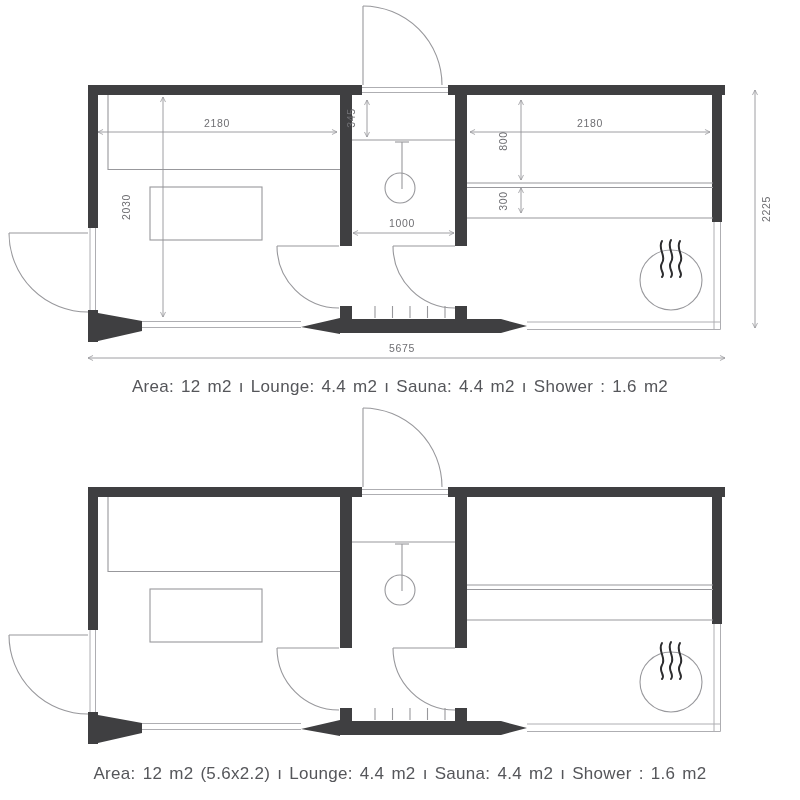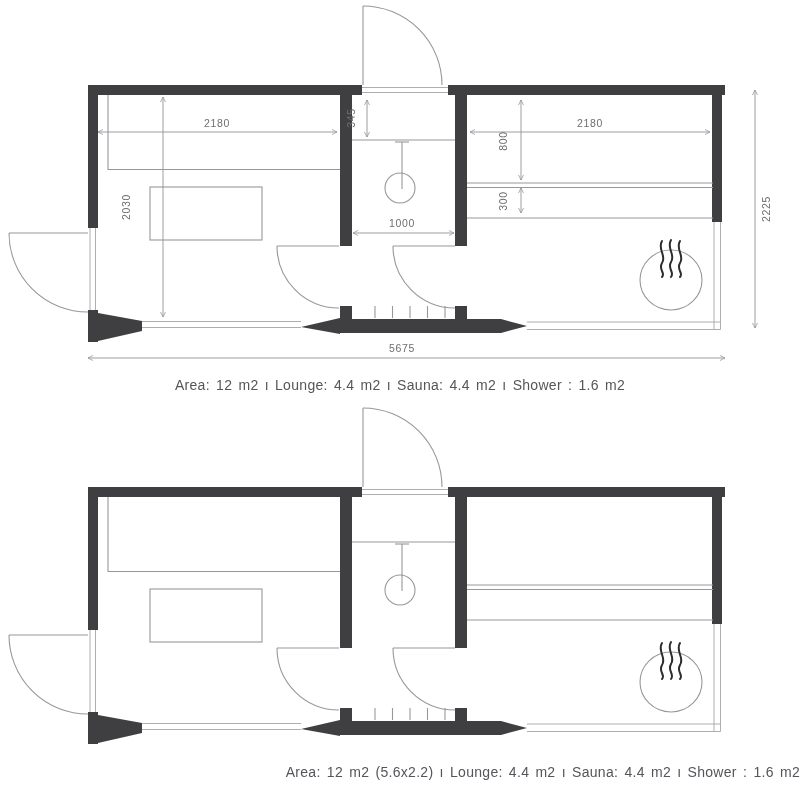--- a/index.html
+++ b/index.html
@@ -1,21 +1,21 @@
 <!DOCTYPE html>
 <html style="--wall: #3f3f41; --line: #98989c; --glass: #aeaeb2; --dim: #939397; --dim-text: #6e6e72; --caption-text: #55565a; --heater-stroke: #2d2d2f;"><head>
 <meta charset="utf-8">
 <style>
   html,body{margin:0;padding:0;background:#ffffff;}
   body{width:800px;height:800px;position:relative;font-family:"Liberation Sans",sans-serif;}
   #stage{position:absolute;left:0;top:0;width:800px;height:800px;}
   .caption{position:absolute;left:0;width:800px;text-align:center;
-           color:var(--caption-text,#55565a);font-size:14px;letter-spacing:.3px;word-spacing:2px;}
+           color:var(--caption-text,#55565a);font-size:17px;letter-spacing:.3px;word-spacing:2px;}
   #cap-top{top:377px;}
-  #cap-bottom{top:764px;text-align:right;}
+  #cap-bottom{top:764px;}
   .wall{fill:var(--wall,#3f3f41);stroke:none;}
   .ln{fill:none;stroke:var(--line,#98989c);stroke-width:1.1;}
   .lt{fill:none;stroke:var(--glass,#aeaeb2);stroke-width:1;}
   .hw{fill:none;stroke:var(--heater-stroke,#2d2d2f);stroke-width:2;stroke-linecap:round;}
   .dim{fill:none;stroke:var(--dim,#939397);stroke-width:.9;}
   text.dimtxt{fill:var(--dim-text,#6e6e72);font-size:10.5px;letter-spacing:.6px;
               font-family:"Liberation Sans",sans-serif;text-anchor:middle;}
 </style>
 </head>
 <body>

